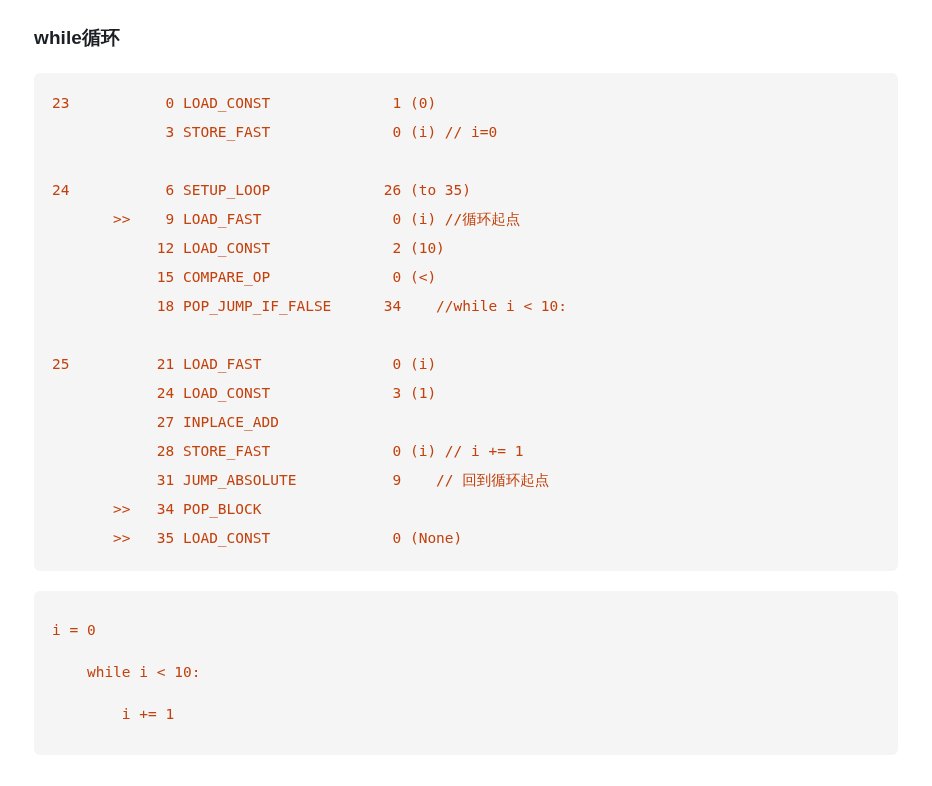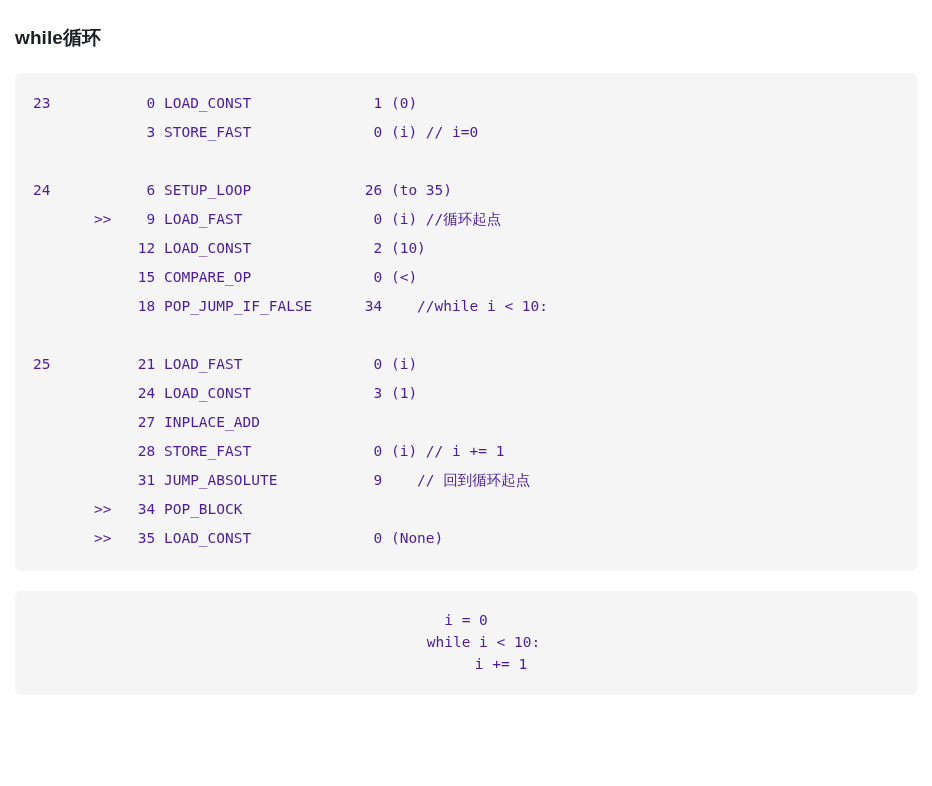--- a/index.html
+++ b/index.html
@@ -11,21 +11,21 @@
   body {
     width: 932px;
     height: 786px;
     font-family: "Liberation Sans", "DejaVu Sans", sans-serif;
     color: #24292e;
     overflow: hidden;
   }
   .page {
     box-sizing: border-box;
     width: 932px;
-    padding: 0 15px;
+    padding: 0 34px;
   }
   .page-title {
     font-size: 19px;
     font-weight: bold;
     color: #1b1f23;
     margin: 0;
     padding-top: 26px;
     letter-spacing: 0.1px;
     line-height: 1.3;
   }
@@ -34,39 +34,38 @@
     border-radius: 6px;
     margin-top: 22px;
     padding: 16px 18px 18px 18px;
     box-sizing: border-box;
   }
   .codeblock pre {
     margin: 0;
     font-family: "DejaVu Sans Mono", "Liberation Mono", monospace;
     font-size: 14.5px;
     line-height: 29px;
-    color: #4c1d95;
+    color: #c2410c;
     white-space: pre;
     tab-size: 4;
     overflow: hidden;
   }
   .para {
     font-size: 16px;
     line-height: 1.6;
     margin: 0;
     padding-top: 32px;
     color: #24292e;
   }
   .codeblock.python {
     margin-top: 20px;
     padding: 18px 18px 20px 18px;
   }
   .codeblock.python pre {
-    line-height: 22px;
-    text-align: center;
+    line-height: 42px;
   }
 </style>
 </head>
 <body>
 
 <div class="page">
 
   <h2 class="page-title">while循环</h2>
 
   <div class="codeblock disasm">

